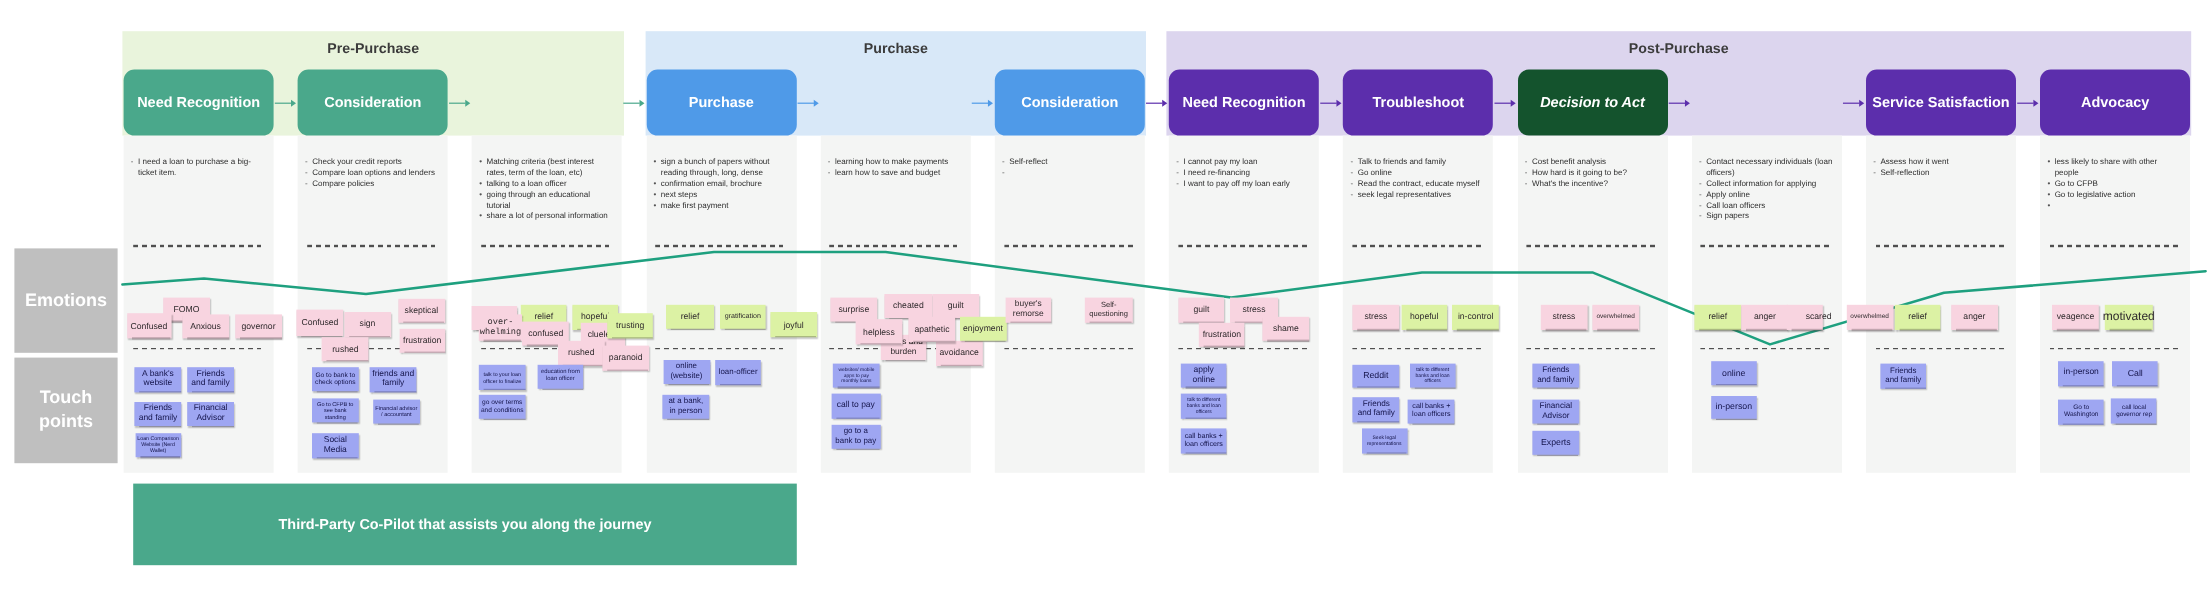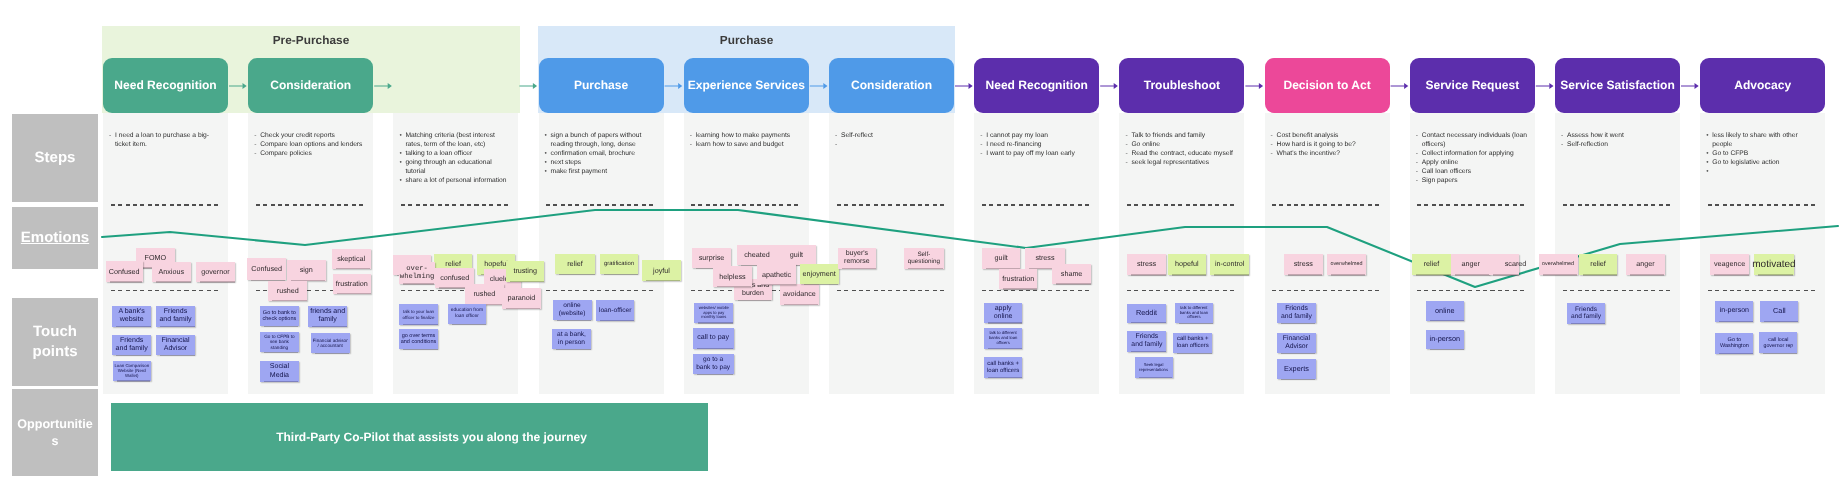--- a/index.html
+++ b/index.html
@@ -36,33 +36,36 @@
   .pink:after{background:rgba(120,100,108,0.42);}
   .lime{background:#dcf2a4;}
   .lime:after{background:rgba(100,108,78,0.42);}
   .tp{position:absolute;background:#9ea6f2;
       box-shadow:0.8px 1.3px 1.1px rgba(0,0,0,0.22);
       display:flex;align-items:center;justify-content:center;text-align:center;
       color:#14144a;line-height:1.16;box-sizing:border-box;padding:0 1px;}
   .tp:after{background:rgba(75,75,115,0.40);}
   #opp{position:absolute;left:111px;top:402.5px;width:553px;height:68px;
       display:flex;align-items:center;justify-content:center;
-      font-weight:bold;font-size:12.0px;color:#fff;padding-left:44px;}
+      font-weight:bold;font-size:12.0px;color:#fff;}
   svg.overlay{position:absolute;left:0;top:0;width:1840px;height:494px;
       pointer-events:none;overflow:visible;}
 </style>
 </head>
 <body>
 
 <div id="root">
     <div class="band" style="left: 102px; width: 418px; background: rgb(233, 244, 220);">
       <div class="band-title">Pre-Purchase</div>
     </div>
     <div class="band" style="left: 538px; width: 417px; background: rgb(216, 232, 248);">
       <div class="band-title">Purchase</div>
+    </div>
+    <div class="band" style="left: 972px; width: 854px; background: rgb(220, 213, 238);">
+      <div class="band-title">Post-Purchase</div>
     </div>
     <div class="col" style="left: 103px;"></div>
     <div class="col" style="left: 248.2px;"></div>
     <div class="col" style="left: 393.4px;"></div>
     <div class="col" style="left: 538.6px;"></div>
     <div class="col" style="left: 683.8px;"></div>
     <div class="col" style="left: 829px;"></div>
     <div class="col" style="left: 974.2px;"></div>
     <div class="col" style="left: 1119.4px;"></div>
     <div class="col" style="left: 1264.6px;"></div>
@@ -112,26 +115,24 @@
       </g>
       <g>
         <line x1="1681" y1="86" x2="1694.6999999999998" y2="86" stroke="#5c2eac" stroke-width="1.0"></line>
         <path d="M1694.4999999999998 83.1 L1698.6999999999998 86 L1694.4999999999998 88.9 Z" fill="#5c2eac"></path>
       </g>
       <polyline points="102,237 170,232 305,245 595,210 738,210 1026,248 1185,227 1327,227 1475,287 1620,244 1838,226" fill="none" stroke="#1ea07f" stroke-width="2.1" stroke-linejoin="round" stroke-linecap="round"></polyline>
     </svg>
     <div class="pill" style="left: 103px; background: rgb(74, 168, 139);">Need Recognition</div>
     <div class="pill" style="left: 248.2px; background: rgb(74, 168, 139);">Consideration</div>
     <div class="pill" style="left: 538.6px; background: rgb(79, 154, 232);">Purchase</div>
-    <div class="pill" style="left: 683.8px; background: rgb(79, 154, 232);">Experience Services</div>
     <div class="pill" style="left: 829px; background: rgb(79, 154, 232);">Consideration</div>
     <div class="pill" style="left: 974.2px; background: rgb(92, 46, 172);">Need Recognition</div>
     <div class="pill" style="left: 1119.4px; background: rgb(92, 46, 172);">Troubleshoot</div>
-    <div class="pill" style="left: 1264.6px; background: #ec4899;">Decision to Act</div>
-    <div class="pill" style="left: 1409.8px; background: rgb(92, 46, 172);">Service Request</div>
+    <div class="pill" style="left: 1264.6px; background: #14532d; font-style: italic;">Decision to Act</div>
     <div class="pill" style="left: 1555px; background: rgb(92, 46, 172);">Service Satisfaction</div>
     <div class="pill" style="left: 1700.2px; background: rgb(92, 46, 172);">Advocacy</div>
     <ul class="steps" style="left: 108.5px; width: 114px; top: 131px;">
       <li data-bullet="-">I need a loan to purchase a big-ticket item.</li>
     </ul>
     <div class="dash" style="left: 110.5px; width: 110px; top: 204.2px;"></div>
     <div class="dash" style="left: 110.5px; width: 110px; top: 289.5px;"></div>
     <ul class="steps" style="left: 253.7px; width: 114px; top: 131px;">
       <li data-bullet="-">Check your credit reports</li>
       <li data-bullet="-">Compare loan options and lenders</li>
@@ -356,18 +357,16 @@
       <span><span>Friends</span><br><span>and family</span></span>
     </div>
     <div class="tp" style="left: 1715.3px; top: 300.5px; width: 38.1px; height: 21.3px; font-size: 7.06px;">in-person</div>
     <div class="tp" style="left: 1760.4px; top: 300.5px; width: 38px; height: 21.3px; font-size: 7.3px;">Call</div>
     <div class="tp" style="left: 1715.3px; top: 332.6px; width: 38.1px; height: 21.3px; font-size: 5.5px;">
       <span><span>Go to</span><br><span>Washington</span></span>
     </div>
     <div class="tp" style="left: 1759.3px; top: 332px; width: 38.2px; height: 21.3px; font-size: 5.26px;">
       <span><span>call local</span><br><span>governor rep</span></span>
     </div>
-    <div class="rowlabel" style="top: 114px; height: 88px; font-size: 15px;">Steps</div>
-    <div class="rowlabel" style="top: 207px; height: 62px; font-size: 15px; text-decoration: underline;">Emotions</div>
+    <div class="rowlabel" style="top: 207px; height: 87px; font-size: 15px;">Emotions</div>
     <div class="rowlabel" style="top: 298px; height: 88px; font-size: 15px;">Touch points</div>
-    <div class="rowlabel" style="top: 389px; height: 87px; font-size: 12.6px;">Opportunities</div>
     <div id="opp" style="background: rgb(74, 168, 139);">Third-Party Co-Pilot that assists you along the journey</div>
   </div>
 
 </body></html>

